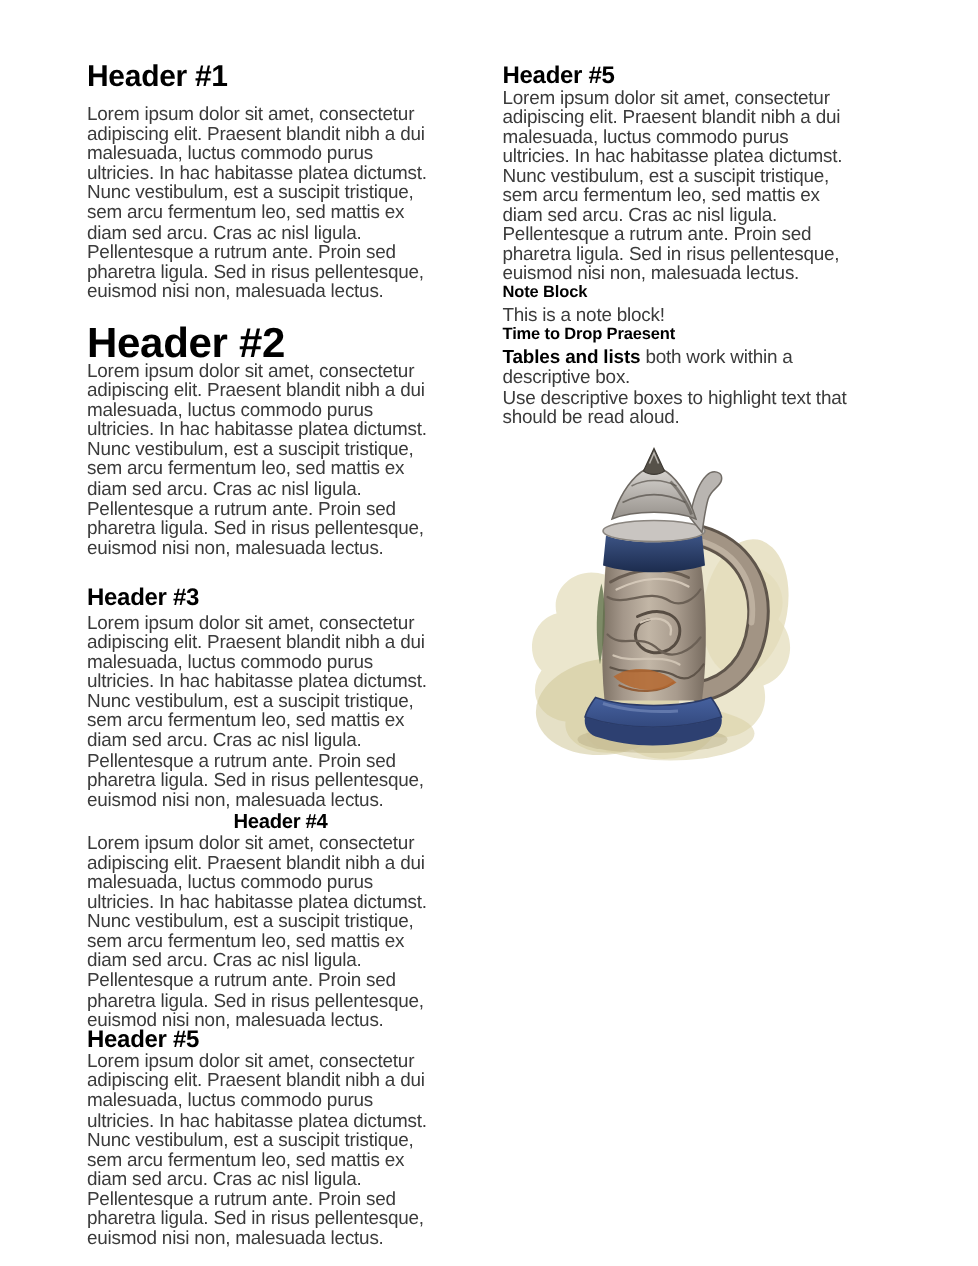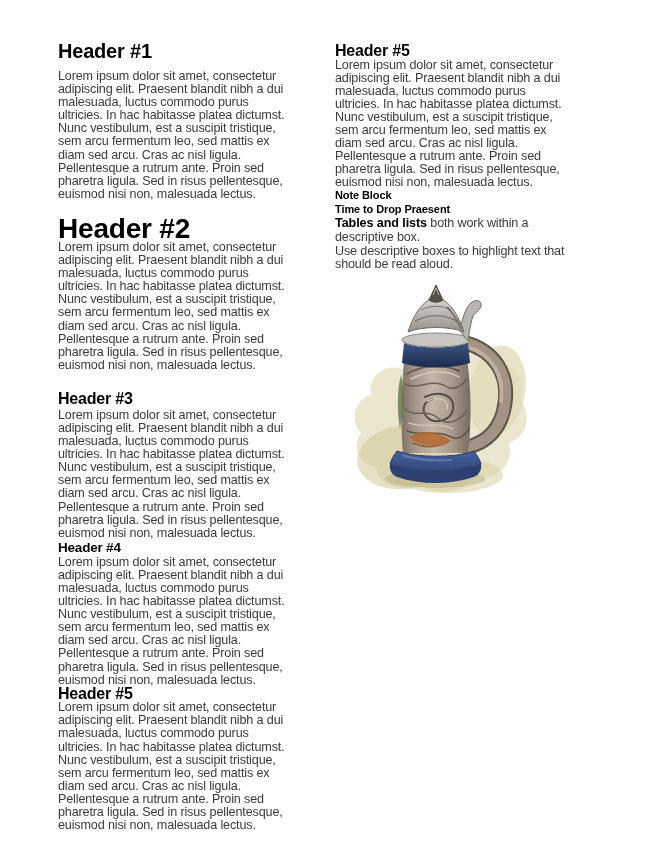--- a/index.html
+++ b/index.html
@@ -12,21 +12,21 @@
     overflow:hidden;
   }
   .col { position:absolute; }
   .col-left  { left:58px;  top:38px; width:258px; }
   .col-right { left:335px; top:44px; width:262px; }
 
   h1,h2,h3,h4,h5,.mini-head { color:#000000; margin:0; font-weight:700; letter-spacing:-0.2px; }
   h1 { font-size:20px;   line-height:26px; }
   h2 { font-size:28px;   line-height:23px;   margin-top:16px; }
   h3 { font-size:16px;   line-height:18px;   margin-top:18px; }
-  h4 { font-size:13.5px; line-height:15px; }
+  h4 { font-size:13.5px; line-height:15px;text-align:center; }
   h5 { font-size:16px;   line-height:13.5px; }
   .mini-head { font-size:11px; line-height:13.5px; letter-spacing:-0.1px; }
 
   p.body-text {
     font-size:12.6px;
     line-height:13.1px;
     margin:1px 0 0 0;
     white-space:pre-line;
     letter-spacing:-0.15px;
     color:#3b3b3b;
@@ -111,20 +111,21 @@
 malesuada, luctus commodo purus
 ultricies. In hac habitasse platea dictumst.
 Nunc vestibulum, est a suscipit tristique,
 sem arcu fermentum leo, sed mattis ex
 diam sed arcu. Cras ac nisl ligula.
 Pellentesque a rutrum ante. Proin sed
 pharetra ligula. Sed in risus pellentesque,
 euismod nisi non, malesuada lectus.</p>
 
     <div class="mini-head">Note Block</div>
+    <p class="body-text">This is a note block!</p>
 
     <div class="mini-head">Time to Drop Praesent</div>
     <p class="body-text"><strong>Tables and lists</strong><span> both work within a
 descriptive box.</span></p>
 
     <p class="body-text">Use descriptive boxes to highlight text that
 should be read aloud.</p>
 
     <figure class="stein">
       <svg viewBox="0 0 190 220" xmlns="http://www.w3.org/2000/svg">

